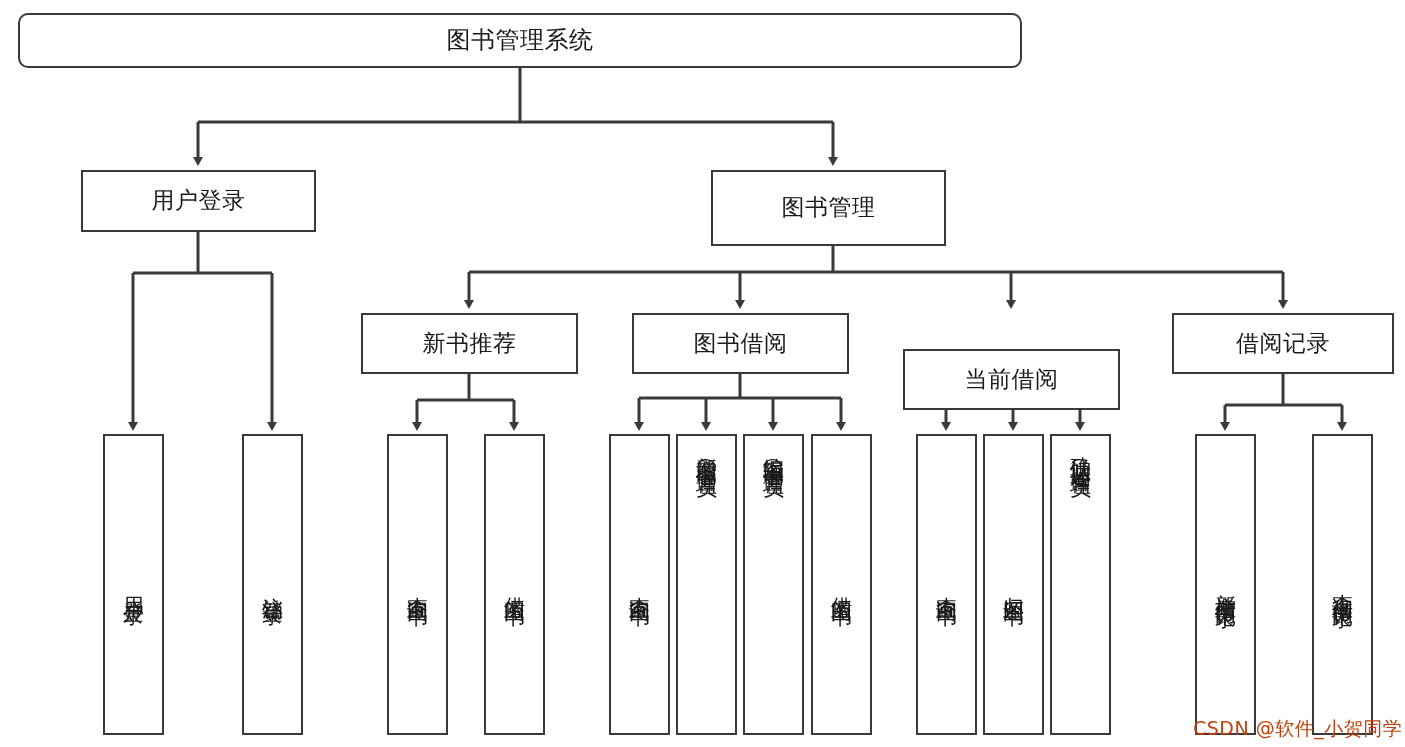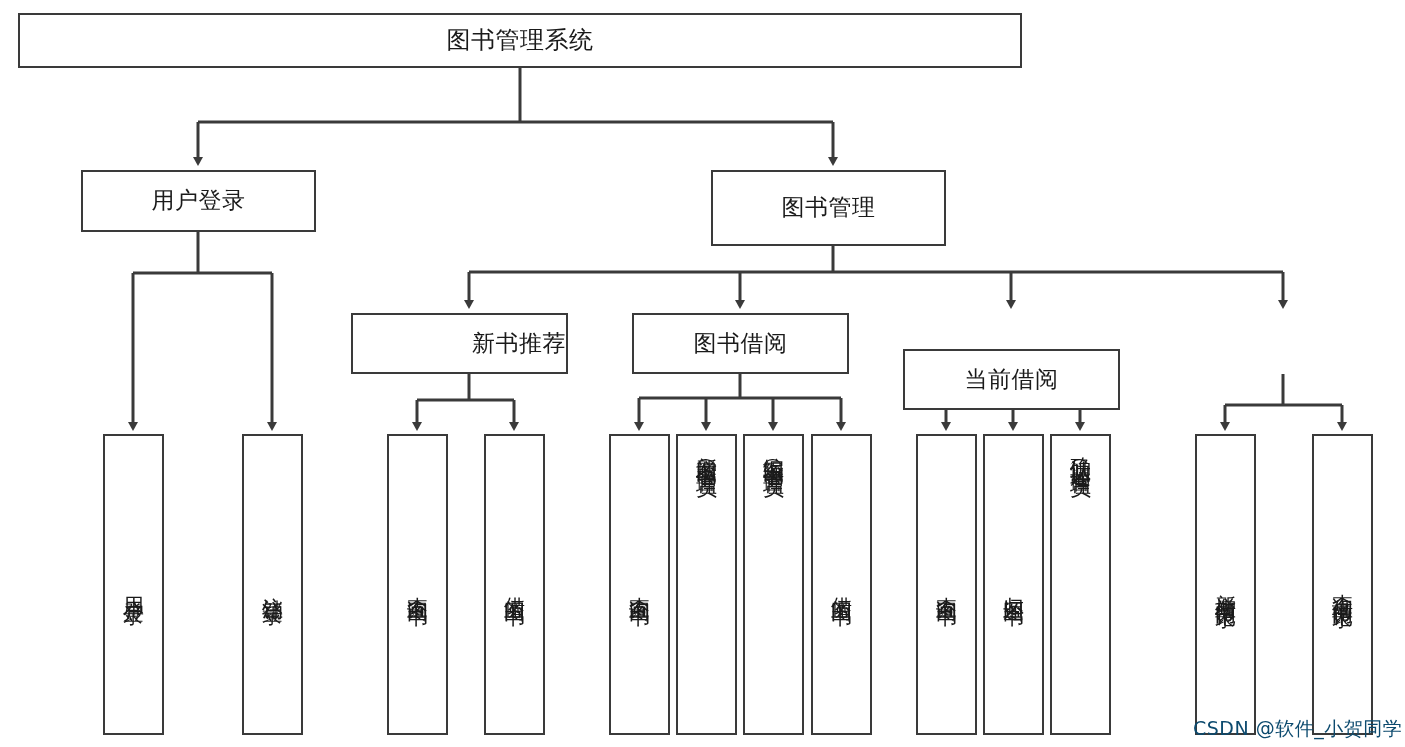--- a/index.html
+++ b/index.html
@@ -67,21 +67,21 @@
     margin-top: 2px;
   }
   
   .node.vert.mid {
     align-items: center;
     padding-top: 0;
   }
   .watermark {
     position: absolute;
     font-size: 19px;
-    color: #0c4a6e;
+    color: #c2410c;
     white-space: nowrap;
     z-index: 5;
     letter-spacing: 0.5px;
   }
 </style>
 </head>
 <body>
 
 <div id="diagram-root">
 
@@ -128,40 +128,43 @@
       <path d="M1013,398 L1013,423" marker-end="url(#arrow)"></path>
       <path d="M1080,398 L1080,423" marker-end="url(#arrow)"></path>
 
       <path d="M1283,374 L1283,405"></path>
       <path d="M1225,405 L1342,405"></path>
       <path d="M1225,405 L1225,423" marker-end="url(#arrow)"></path>
       <path d="M1342,405 L1342,423" marker-end="url(#arrow)"></path>
     </g>
   </svg>
 
-  <div class="node horiz root" style="left:18px; top:13px; width:1004px; height:55px;">
+  <div class="node horiz root" style="left:18px; top:13px; width:1004px; height:55px;border-radius:10px;">
     <span class="label">图书管理系统</span>
   </div>
 
   <div class="node horiz" style="left:81px; top:170px; width:235px; height:62px;">
     <span class="label">用户登录</span>
   </div>
   <div class="node horiz" style="left:711px; top:170px; width:235px; height:76px;">
     <span class="label">图书管理</span>
   </div>
 
-  <div class="node horiz" style="left:351px; top:313px; width:217px; height:61px;justify-content:flex-end;">
+  <div class="node horiz" style="left:361px; top:313px; width:217px; height:61px;">
     <span class="label">新书推荐</span>
   </div>
   <div class="node horiz" style="left:632px; top:313px; width:217px; height:61px;">
     <span class="label">图书借阅</span>
   </div>
   <div class="node horiz" style="left:903px; top:313px; width:217px; height:61px;margin-top:36px;">
     <span class="label">当前借阅</span>
   </div>
+  <div class="node horiz" style="left:1172px; top:313px; width:222px; height:61px;">
+    <span class="label">借阅记录</span>
+  </div>
 
   <div class="node vert mid" style="left:103px; top:434px; width:61px; height:301px;">
     <span class="label">用户登录</span>
   </div>
   <div class="node vert mid" style="left:242px; top:434px; width:61px; height:301px;">
     <span class="label">注销登录</span>
   </div>
 
   <div class="node vert mid" style="left:387px; top:434px; width:61px; height:301px;">
     <span class="label">查询图书</span>

